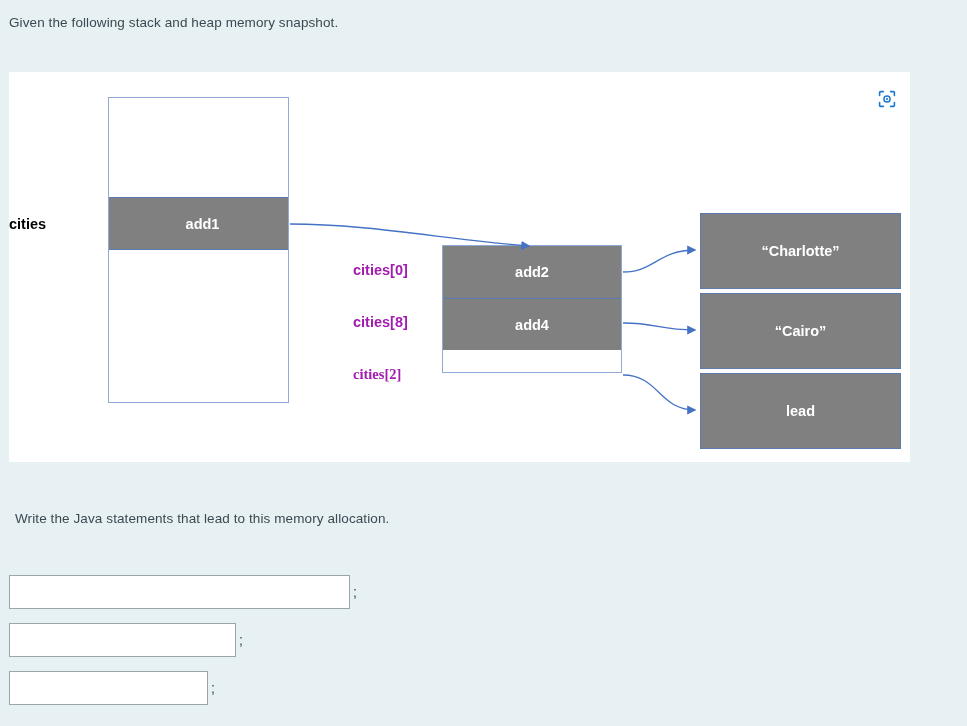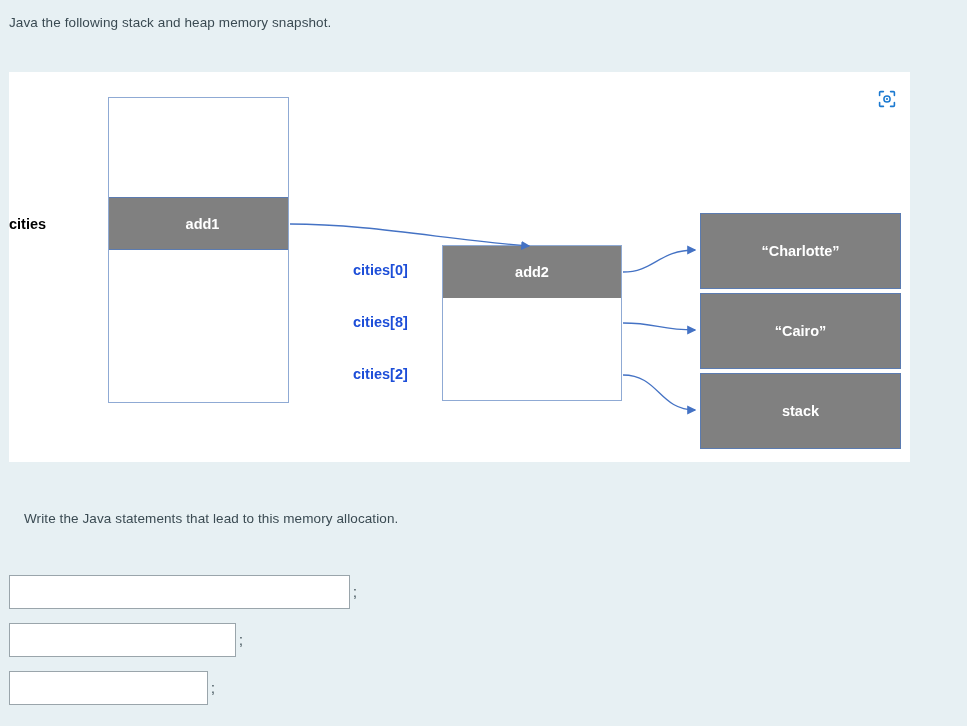--- a/index.html
+++ b/index.html
@@ -20,21 +20,21 @@
   
   .prompt {
     position: absolute;
     font-size: 13.5px;
     line-height: 1.3;
     color: #3a4a52;
     letter-spacing: 0.1px;
     white-space: nowrap;
   }
   #prompt-top  { left: 9px;  top: 14px; }
-  #prompt-mid  { left: 24px;  top: 510px; }
+  #prompt-mid  { left: 15px;  top: 510px; }
 
   
   .diagram-panel {
     position: absolute;
     left: 9px;
     top: 72px;
     width: 901px;
     height: 390px;
     background: #ffffff;
   }
@@ -84,42 +84,42 @@
     align-items: center;
     justify-content: center;
   }
 
   
   .array-box {
     position: absolute;
     left: 433px;         
     top: 173px;
     width: 180px;
-    height: 156px;
+    height: 128px;
     border: 1.5px solid #8faad4;
     box-sizing: border-box;
   }
   .array-cell {
     height: 52px;
     background: #808080;
     color: #ffffff;
     font-weight: bold;
     font-size: 14.5px;
     display: flex;
     align-items: center;
     justify-content: center;
     box-sizing: border-box;
   }
   .array-cell + .array-cell { border-top: 1.5px solid #5b7bb0; }
 
   .index-label {
     position: absolute;
     font-weight: bold;
     font-size: 14.5px;
-    color: #1d4ed8;
+    color: #a21caf;
     white-space: nowrap;
     text-align: right;
   }
 
   
   .heap-box {
     position: absolute;
     left: 691px;         
     width: 201px;
     height: 76px;
@@ -166,21 +166,21 @@
     color: #3a4a52;
     margin-left: 3px;
   }
   #answer-row-0 { left: 9px; top: 575px; }
   #answer-row-1 { left: 9px; top: 623px; }
   #answer-row-2 { left: 9px; top: 671px; }
 </style>
 </head>
 <body>
 
-<div class="prompt" id="prompt-top">Java the following stack and heap memory snapshot.</div>
+<div class="prompt" id="prompt-top">Given the following stack and heap memory snapshot.</div>
 
 <div class="diagram-panel">
 
   <div class="scan-icon">
     <svg width="20" height="20" viewBox="0 0 20 20" aria-hidden="true">
       <g fill="none" stroke="#1b79d0" stroke-width="1.6" stroke-linecap="round">
         <path d="M2.6 6.4 V3.6 A1 1 0 0 1 3.6 2.6 H6.4"></path>
         <path d="M13.6 2.6 H16.4 A1 1 0 0 1 17.4 3.6 V6.4"></path>
         <path d="M17.4 13.6 V16.4 A1 1 0 0 1 16.4 17.4 H13.6"></path>
         <path d="M6.4 17.4 H3.6 A1 1 0 0 1 2.6 16.4 V13.6"></path>
@@ -191,29 +191,30 @@
   </div>
 
   <div class="var-label" style="left:0px; top:144px;">cities</div>
 
   <div class="stack-box">
     <div class="stack-cell" style="top:99px; height:53px;padding-left:8px;">add1</div>
   </div>
 
   <div class="index-label" style="left:344px; top:190px;">cities[0]</div>
   <div class="index-label" style="left:344px; top:242px;">cities[8]</div>
-  <div class="index-label" style="left:344px; top:294px;">cities[2]</div>
+  <div class="index-label" style="left:344px; top:294px;font-family:Liberation Serif, serif;">cities[2]</div>
 
   <div class="array-box">
     <div class="array-cell">add2</div>
+    <div class="array-cell">add4</div>
   </div>
 
   <div class="heap-box" style="top:141px;">“Charlotte”</div>
   <div class="heap-box" style="top:221px;">“Cairo”</div>
-  <div class="heap-box" style="top:301px;">stack</div>
+  <div class="heap-box" style="top:301px;">lead</div>
 
   <svg class="arrows" viewBox="0 0 901 390">
     <defs>
       <marker id="ah" markerWidth="7" markerHeight="7" refX="6" refY="3.5" orient="auto" markerUnits="strokeWidth">
         <path d="M0,0 L7,3.5 L0,7 z" fill="#4472c4"></path>
       </marker>
     </defs>
 
     <path d="M281,152 C360,152 440,168 520,174" stroke="#4472c4" stroke-width="1.3" fill="none" marker-end="url(#ah)"></path>
 

